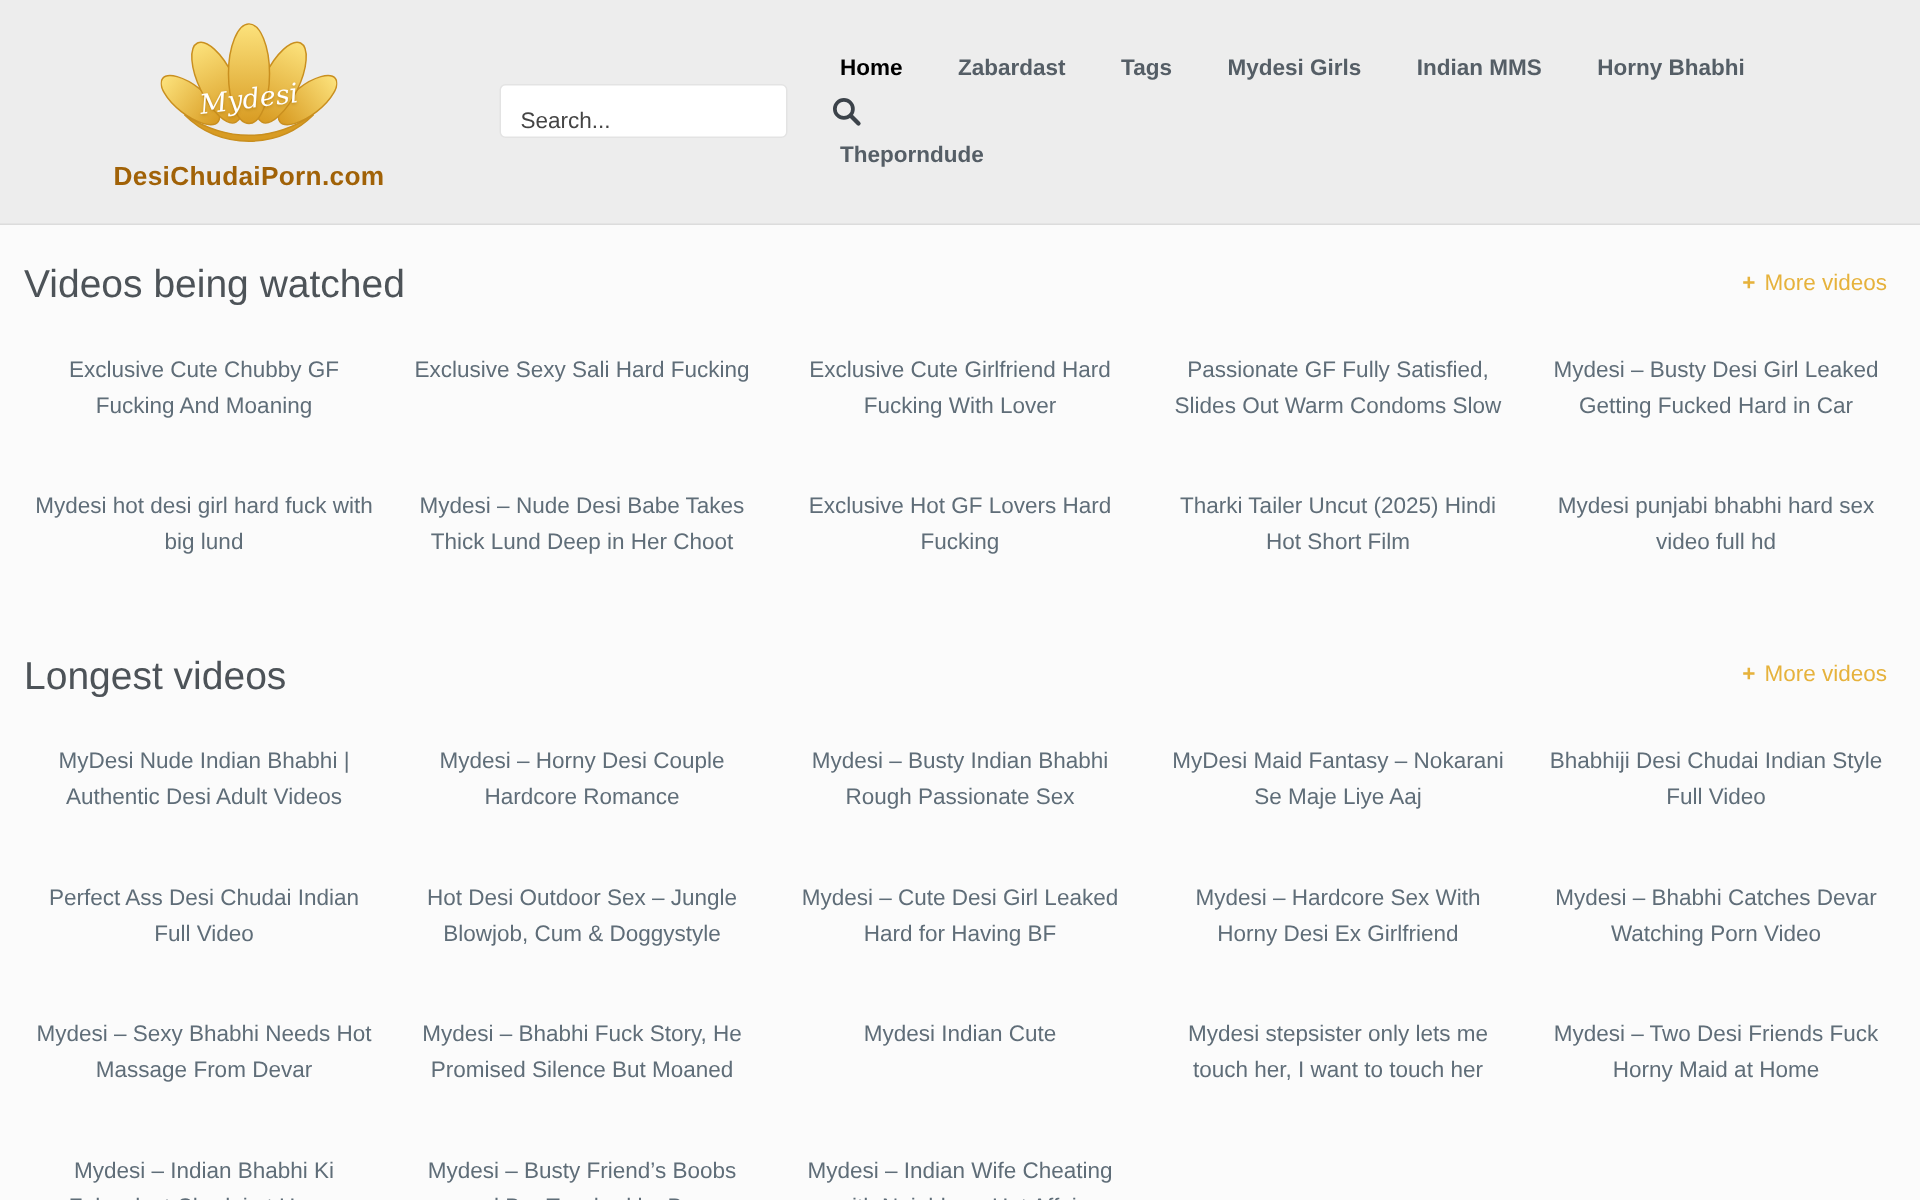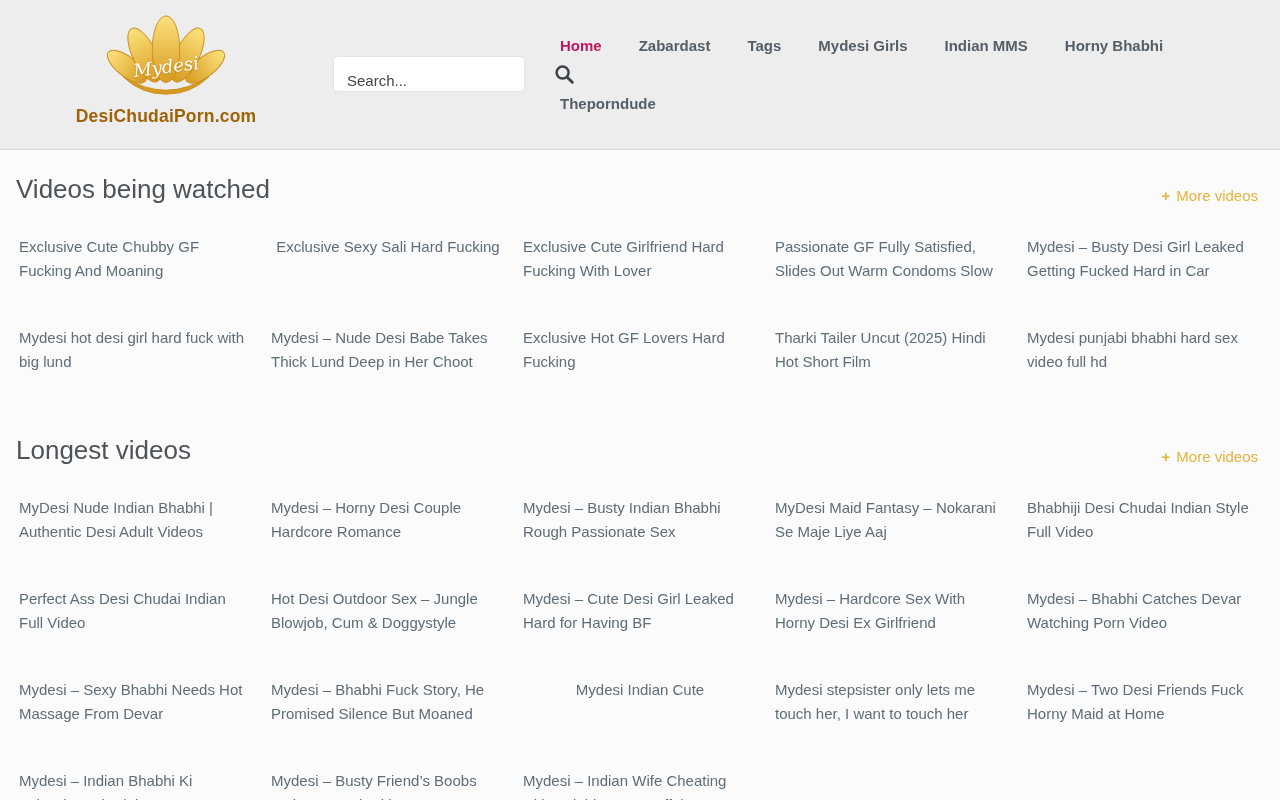--- a/index.html
+++ b/index.html
@@ -50,24 +50,24 @@
   }
   .main-nav {
     position:absolute; left:560px; top:38px; width:640px;
     display:flex; flex-wrap:wrap; column-gap:37px; row-gap:42px;
     align-content:flex-start;
   }
   .nav-item {
     font-size:15px; font-weight:bold; color:#555e66;
     text-decoration:none; line-height:16px; cursor:pointer; white-space:nowrap;
   }
-  .nav-item.active { color:#be185d; }
+  .nav-item.active { color:#000000; }
   
   .section-head {
-    display:flex; justify-content:space-between; align-items:flex-end;
+    display:flex; justify-content:space-between; 
     padding:21px 22px 0 16px; height:57px;
   }
   .section-head.second { padding-top:15px; height:51px; }
   .section-title {
     font-size:26px; font-weight:400; color:#4d5358; line-height:36px;
   }
   .more-link {
     font-size:15px; color:#e6b23c; text-decoration:none; cursor:pointer;
     line-height:22px; display:flex; align-items:center; gap:6px;
   }
@@ -75,21 +75,21 @@
   .video-grid {
     display:grid; grid-template-columns:repeat(5,1fr);
     padding:0 10px; margin-top:28px;
   }
   .video-cell {
     min-height:91px; padding:0 9px;
     display:flex; justify-content:center; align-items:flex-start;
   }
   .video-link {
     font-size:15px; line-height:24px; color:#5f6d78;
-    text-decoration:none; text-align:left; cursor:pointer; display:block;
+    text-decoration:none; text-align:center; cursor:pointer; display:block;
   }
 </style>
 </head>
 <body>
 
 <header class="site-header">
 
   <a class="logo">
     <span style="display:inline-block;">
       <svg width="118" height="88" viewBox="0 0 120 90">

